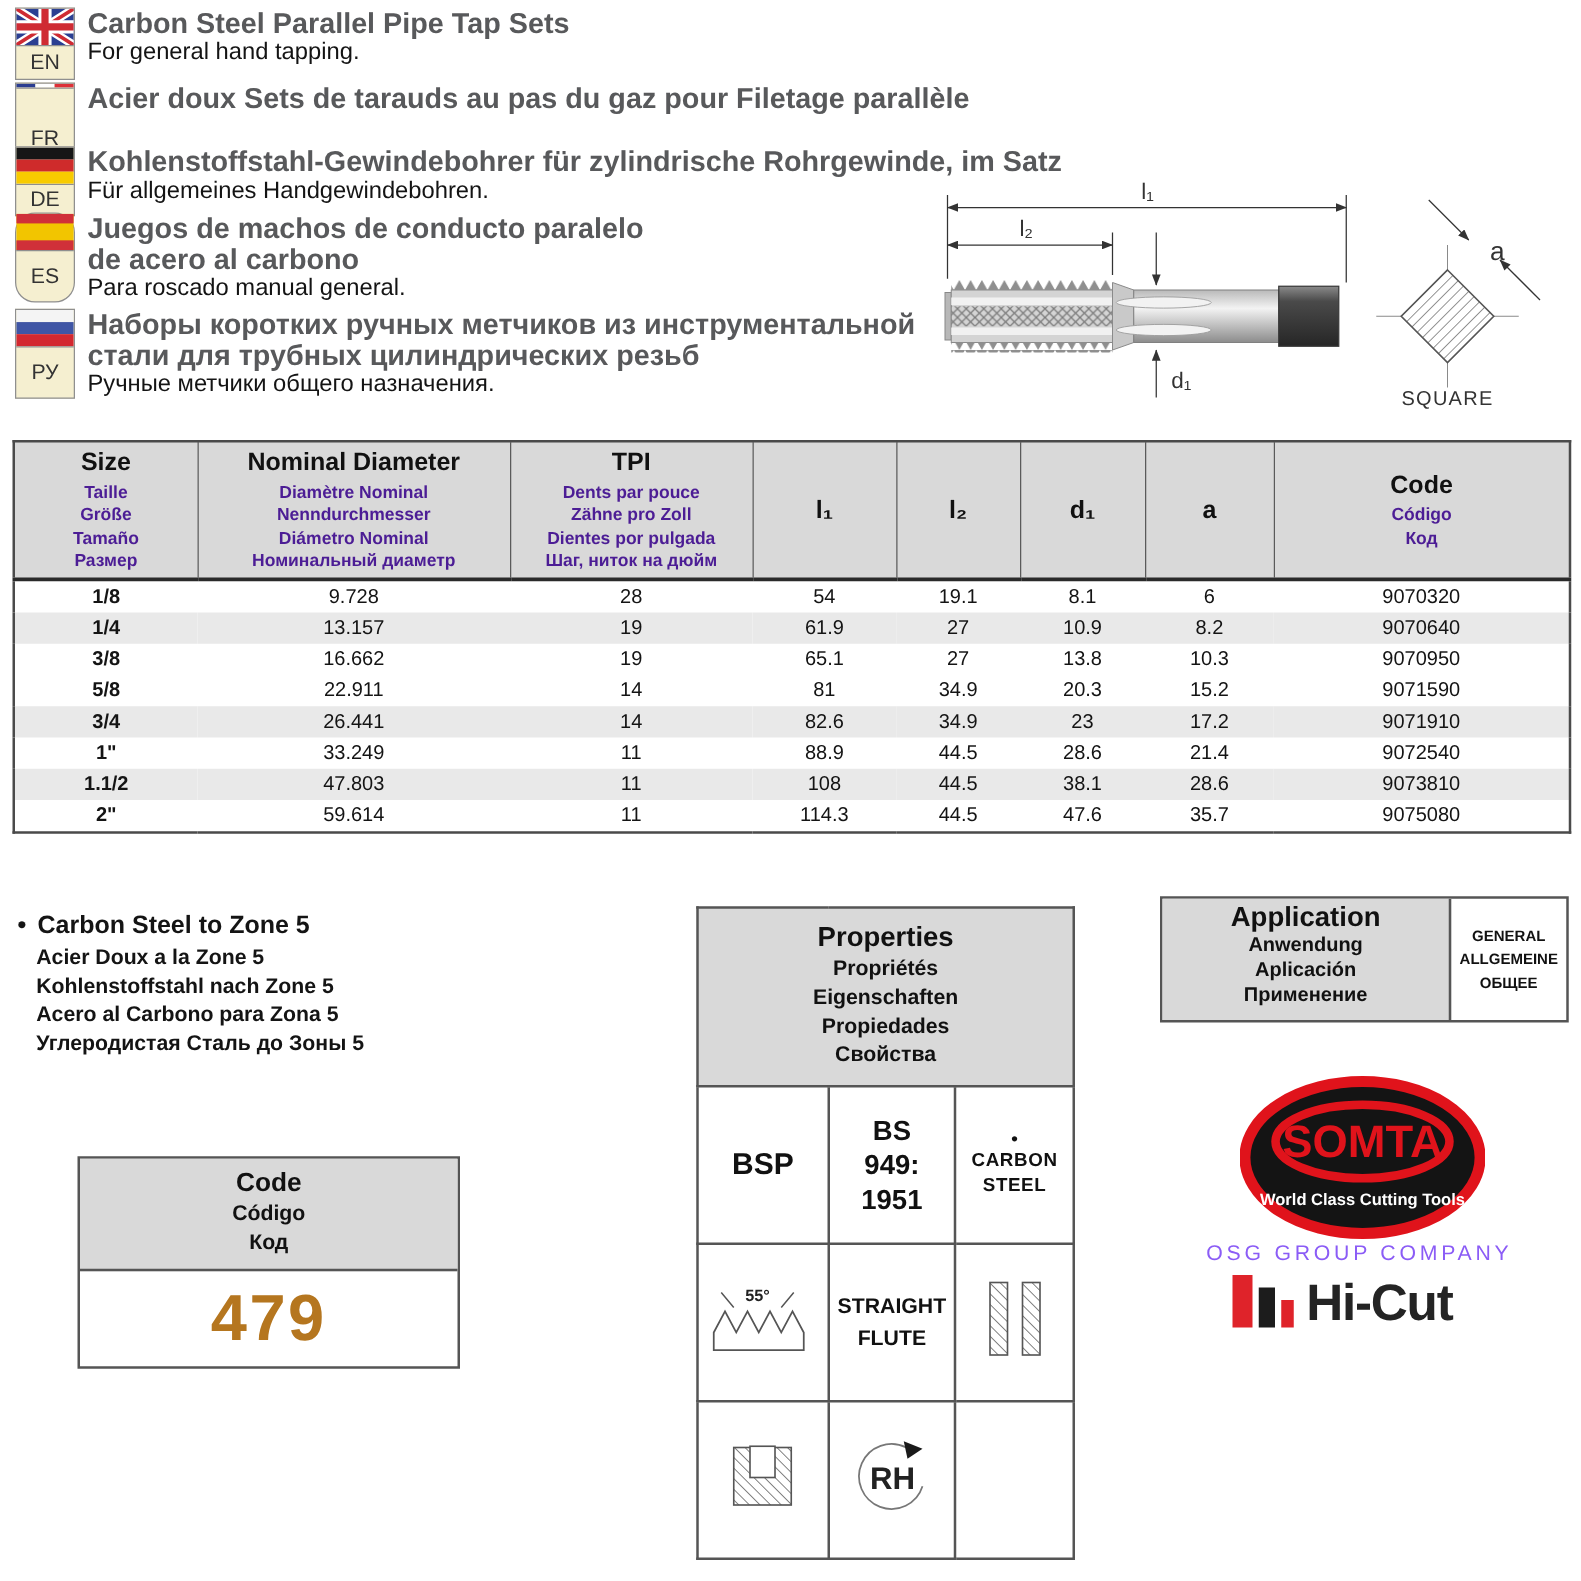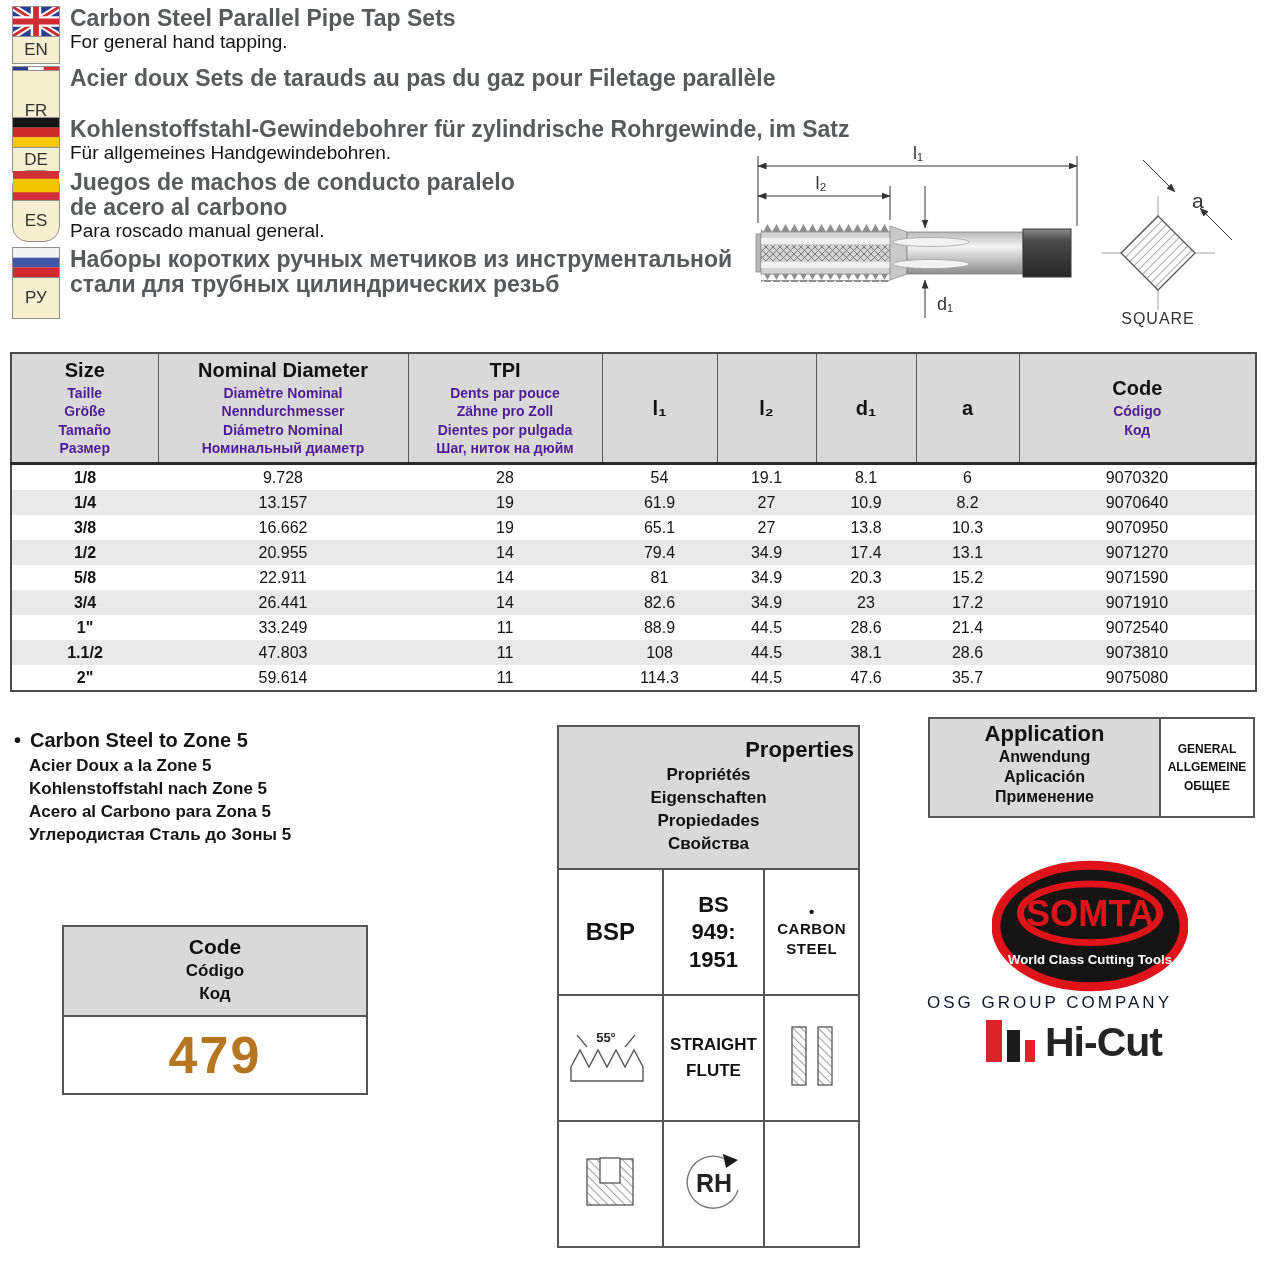--- a/index.html
+++ b/index.html
@@ -48,21 +48,21 @@
   .code-box .head{background:#d9d9d9;border-bottom:2px solid #555;text-align:center;padding:8px 0 9px;}
   .code-box .head .main{font-size:21px;font-weight:bold;}
   .code-box .head .trans{font-size:17px;font-weight:bold;white-space:pre-line;line-height:1.35;margin-top:1px;}
   .code-box .value{height:76px;display:flex;align-items:center;justify-content:center;
                    font-size:52px;font-weight:bold;color:#b5761f;letter-spacing:2px;}
 
   
   .props{position:absolute;left:557px;top:725px;width:303px;border-collapse:collapse;
          border:2px solid #555;background:#fff;}
   .props th{background:#d9d9d9;border:2px solid #555;padding:10px 4px 12px;}
-  .props th .main{display:block;font-size:22px;font-weight:bold;text-align:right;}
+  .props th .main{display:block;font-size:22px;font-weight:bold;}
   .props th .trans{display:block;font-size:17px;font-weight:bold;line-height:1.35;
                    white-space:pre-line;margin-top:1px;}
   .props td{border:2px solid #555;width:101px;height:120px;text-align:center;vertical-align:middle;padding:2px;}
   .cell-bsp{font-size:24px;font-weight:bold;}
   .cell-std{font-size:22px;font-weight:bold;line-height:1.25;white-space:pre-line;}
   .cell-mat .dot{font-size:15px;font-weight:bold;line-height:1;}
   .cell-mat .mat{font-size:15px;font-weight:bold;line-height:1.35;white-space:pre-line;letter-spacing:.5px;}
   .cell-flute{font-size:17px;font-weight:bold;line-height:1.5;white-space:pre-line;}
 
   
@@ -70,22 +70,22 @@
                border:2px solid #555;display:flex;box-sizing:border-box;background:#fff;}
   .application .left{flex:1;background:#d9d9d9;border-right:2px solid #555;text-align:center;padding-top:2px;}
   .application .left .main{font-size:22px;font-weight:bold;}
   .application .left .trans{font-size:16px;font-weight:bold;line-height:1.25;white-space:pre-line;}
   .application .right{width:92px;display:flex;align-items:center;justify-content:center;
                       text-align:center;font-size:12px;font-weight:bold;
                       white-space:pre-line;line-height:1.55;}
 
   
   .somta-logo{position:absolute;left:992px;top:860px;}
-  .osg-text{position:absolute;left:886px;top:993px;width:327px;text-align:center;
-            font-size:17px;color:#0f172a;letter-spacing:3px;}
+  .osg-text{position:absolute;left:924px;top:993px;width:327px;text-align:center;
+            font-size:17px;color:#8b5cf6;letter-spacing:3px;}
   .hicut{position:absolute;left:986px;top:1020px;display:flex;align-items:flex-end;}
   .hc-bars{display:flex;align-items:flex-end;gap:5px;height:42px;}
   .hc-bars .b1{width:16px;height:42px;background:#df232a;}
   .hc-bars .b2{width:13px;height:32px;background:#1c1c1c;}
   .hc-bars .b3{width:10px;height:22px;background:#df232a;}
   .hc-text{font-size:41px;font-weight:bold;color:#242424;letter-spacing:-1px;
            line-height:40px;margin-left:10px;}
 </style>
 </head>
 <body>
@@ -159,20 +159,21 @@
       <svg viewBox="0 0 48 30" preserveAspectRatio="none">
         <rect width="48" height="10" fill="#f4f4f4"></rect>
           <rect y="10" width="48" height="10" fill="#3f55a5"></rect>
         <rect y="20" width="48" height="10" fill="#d32830"></rect>
       </svg>
       <span class="flag-label">РУ</span>
     </div>
     <div class="lang-text">
       <div class="title">Наборы коротких ручных метчиков из инструментальной
 стали для трубных цилиндрических резьб</div>
+      <div class="subtitle">Ручные метчики общего назначения.</div>
     </div>
   </div>
 
   <svg class="drawing" width="520" height="202" viewBox="0 0 520 202">
     <defs>
       <marker id="arr" markerWidth="9" markerHeight="7" refX="8.5" refY="3.5" orient="auto-start-reverse">
         <path d="M0,0 L9,3.5 L0,7 Z" fill="#333"></path>
       </marker>
       <pattern id="teethUp" width="9" height="8" patternUnits="userSpaceOnUse">
         <path d="M0,8 L4.5,0 L9,8 Z" fill="#8f8f8f"></path>
@@ -314,30 +315,20 @@
         </tr>
         <tr>
           <td>3/8</td>
           <td>16.662</td>
           <td>19</td>
           <td>65.1</td>
           <td>27</td>
           <td>13.8</td>
           <td>10.3</td>
           <td>9070950</td>
-        </tr>
-        <tr class="alt">
-          <td>1/2</td>
-          <td>20.955</td>
-          <td>14</td>
-          <td>79.4</td>
-          <td>34.9</td>
-          <td>17.4</td>
-          <td>13.1</td>
-          <td>9071270</td>
         </tr>
         <tr>
           <td>5/8</td>
           <td>22.911</td>
           <td>14</td>
           <td>81</td>
           <td>34.9</td>
           <td>20.3</td>
           <td>15.2</td>
           <td>9071590</td>

